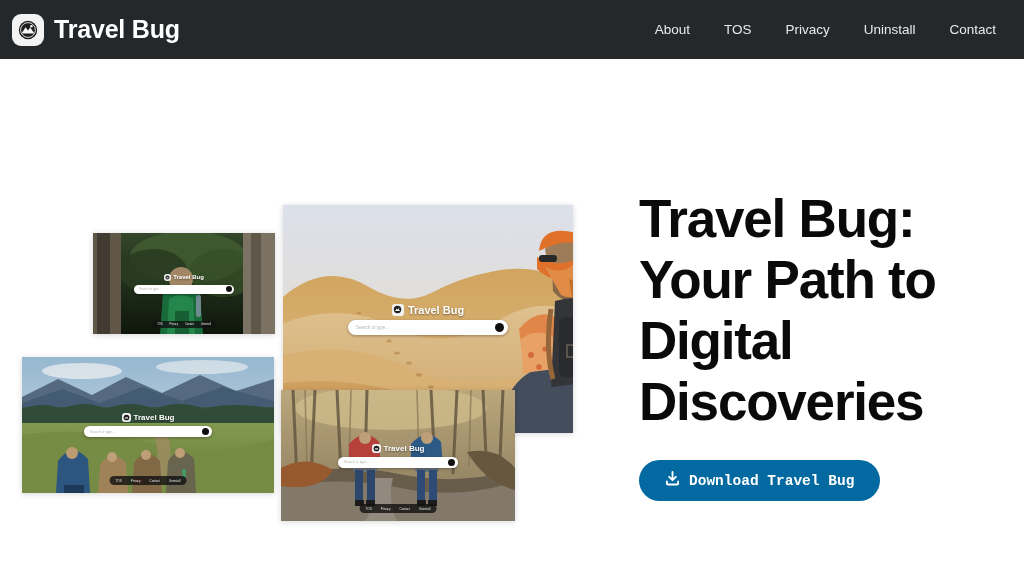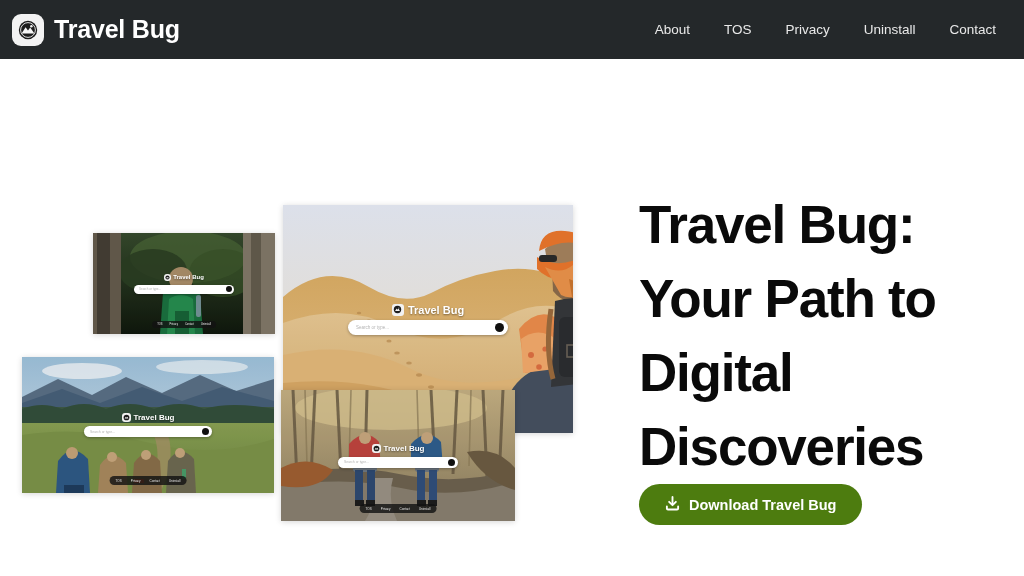--- a/index.html
+++ b/index.html
@@ -116,35 +116,36 @@
   .shot-trail .ntp-badge { width: 9px; height: 9px; }
   .shot-trail .ntp-search { width: 120px; height: 11px; padding: 0 6px; }
   .shot-trail .ntp-ph { font-size: 3.4px; }
   .shot-trail .ntp-dot { width: 7px; height: 7px; right: 3px; }
   .shot-trail .ntp-foot { bottom: 8px; height: 9px; padding: 0 6px; gap: 9px; }
   .shot-trail .ntp-foot span { font-size: 3px; }
 
   
   .hero { position: absolute; left: 639px; top: 129px; width: 340px; }
   .hero-title {
-    font-size: 53px; line-height: 74px; font-weight: bold;
+    font-size: 53px; line-height: 61px; font-weight: bold;
     color: #0a0a0a; letter-spacing: -1.2px;
   }
   .hero-sub {
     margin-top: 21px;
     font-size: 16px; line-height: 23px; color: #4b3f56;
     max-width: 260px;
   }
   .cta {
+    margin-top: 28px;
     display: inline-flex; align-items: center; gap: 9px;
-    background: #4d7c0f; color: #fff;
+    background: #0369a1; color: #fff;
     border: none; border-radius: 999px;
     height: 41px; padding: 0 26px;
     font-size: 14.5px; font-weight: bold;
-    font-family: Liberation Sans, sans-serif;
+    font-family: Liberation Mono, monospace;
     cursor: pointer;
   }
 </style>
 </head>
 <body>
 
 <header class="site-header">
   <div class="brand">
     <span class="brand-badge">
       <svg width="22" height="22" viewBox="0 0 22 22">

